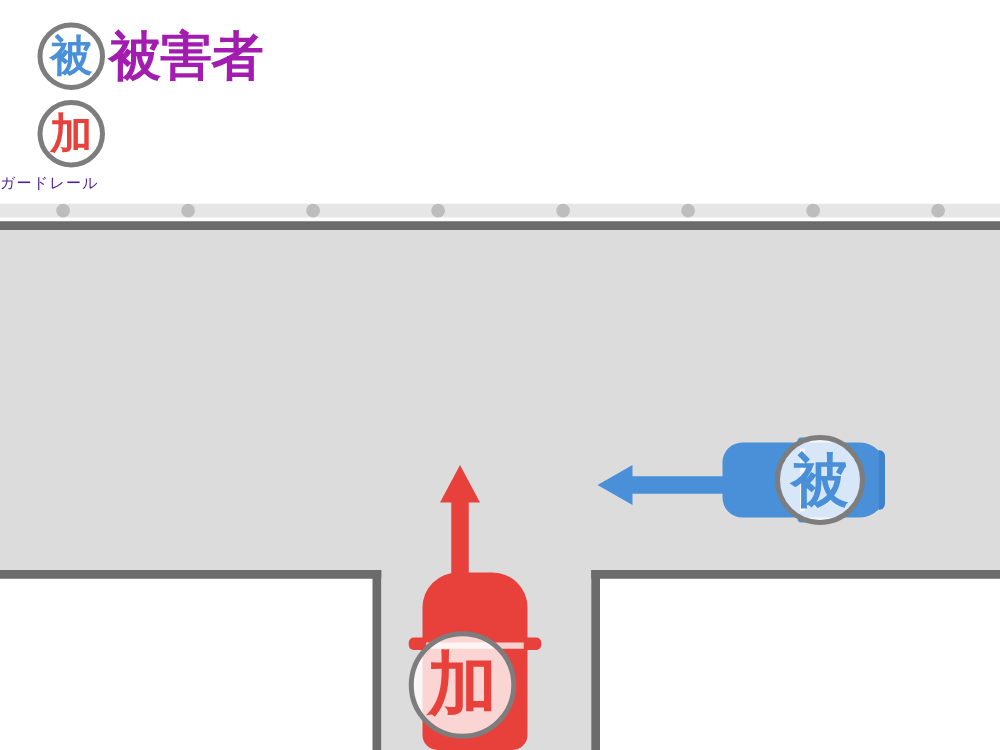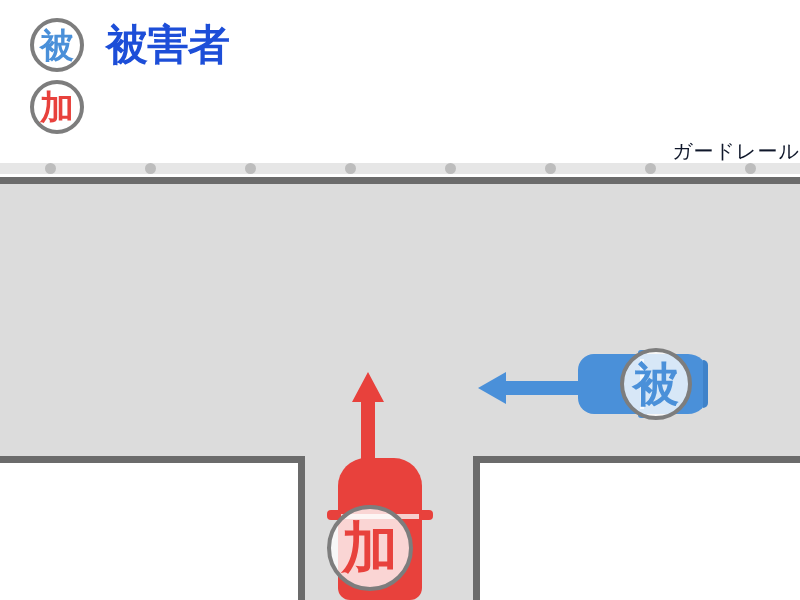--- a/index.html
+++ b/index.html
@@ -38,36 +38,36 @@
     align-items:center;
     justify-content:center;
     font-size:34px;
     font-weight:700;
     line-height:1;
     flex:none;
   }
   .badge.victim{ color:#4a90d9; }
   .badge.offender{ color:#e8413c; }
   .legend-label{
-    margin-left:22px;
+    margin-left:3px;
     font-size:42px;
     font-weight:700;
-    color:#1d4ed8;
+    color:#a21caf;
     line-height:1;
     letter-spacing:-1px;
     white-space:nowrap;
   }
 
   
   .guardrail-label{
     position:absolute;
     left:0; right:0; top:138px;
-    text-align:right;
-    font-size:20px;
-    color:#0f172a;
+    text-align:left;
+    font-size:12px;
+    color:#4c1d95;
     letter-spacing:1px;
     z-index:30;
   }
   .guardrail{
     position:absolute;
     left:0; top:163px;
     width:800px; height:11px;
     background:#e6e6e6;
     z-index:25;
   }

